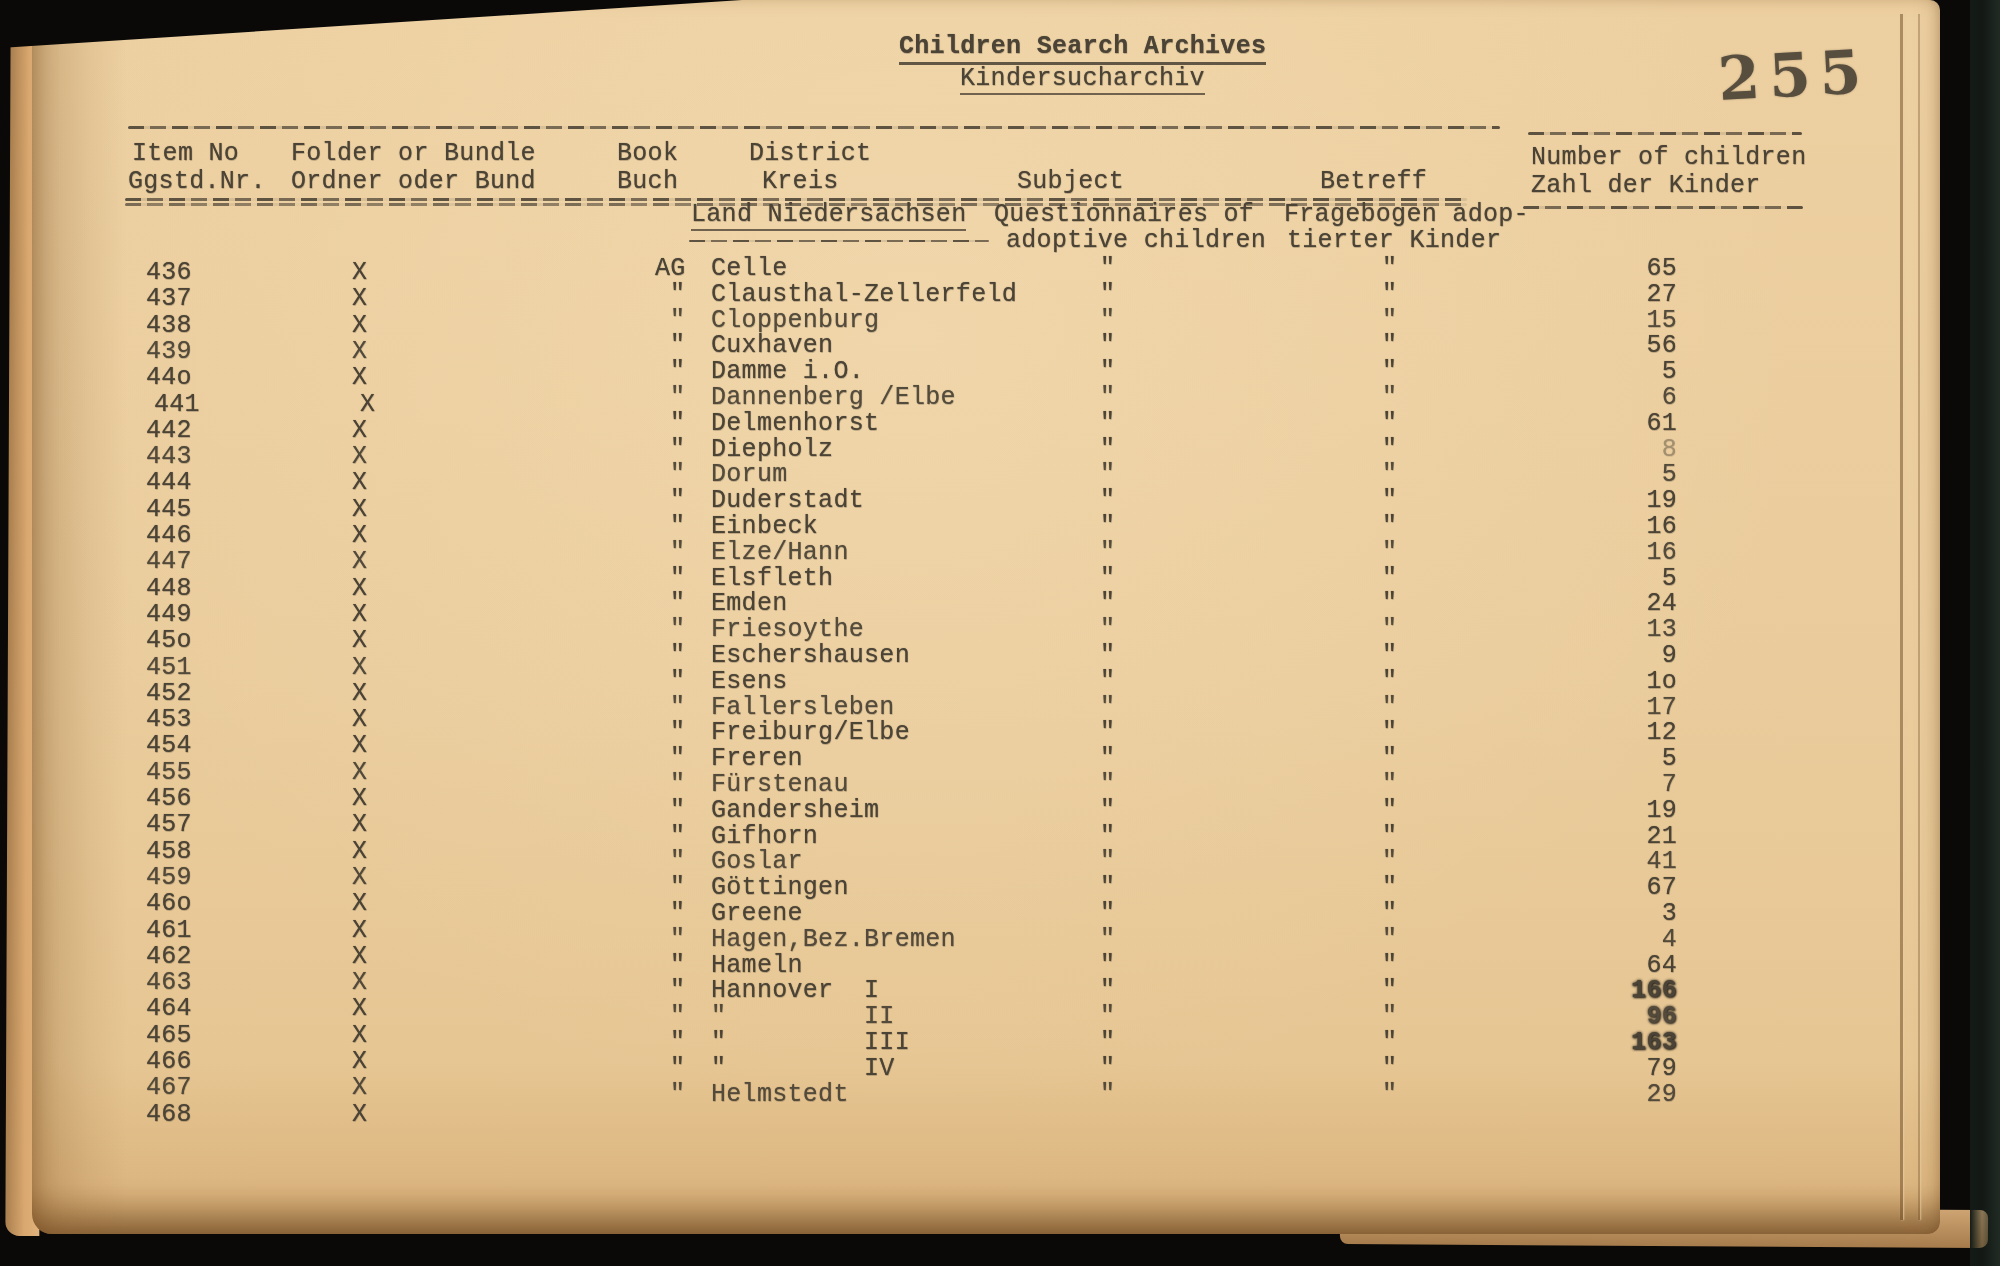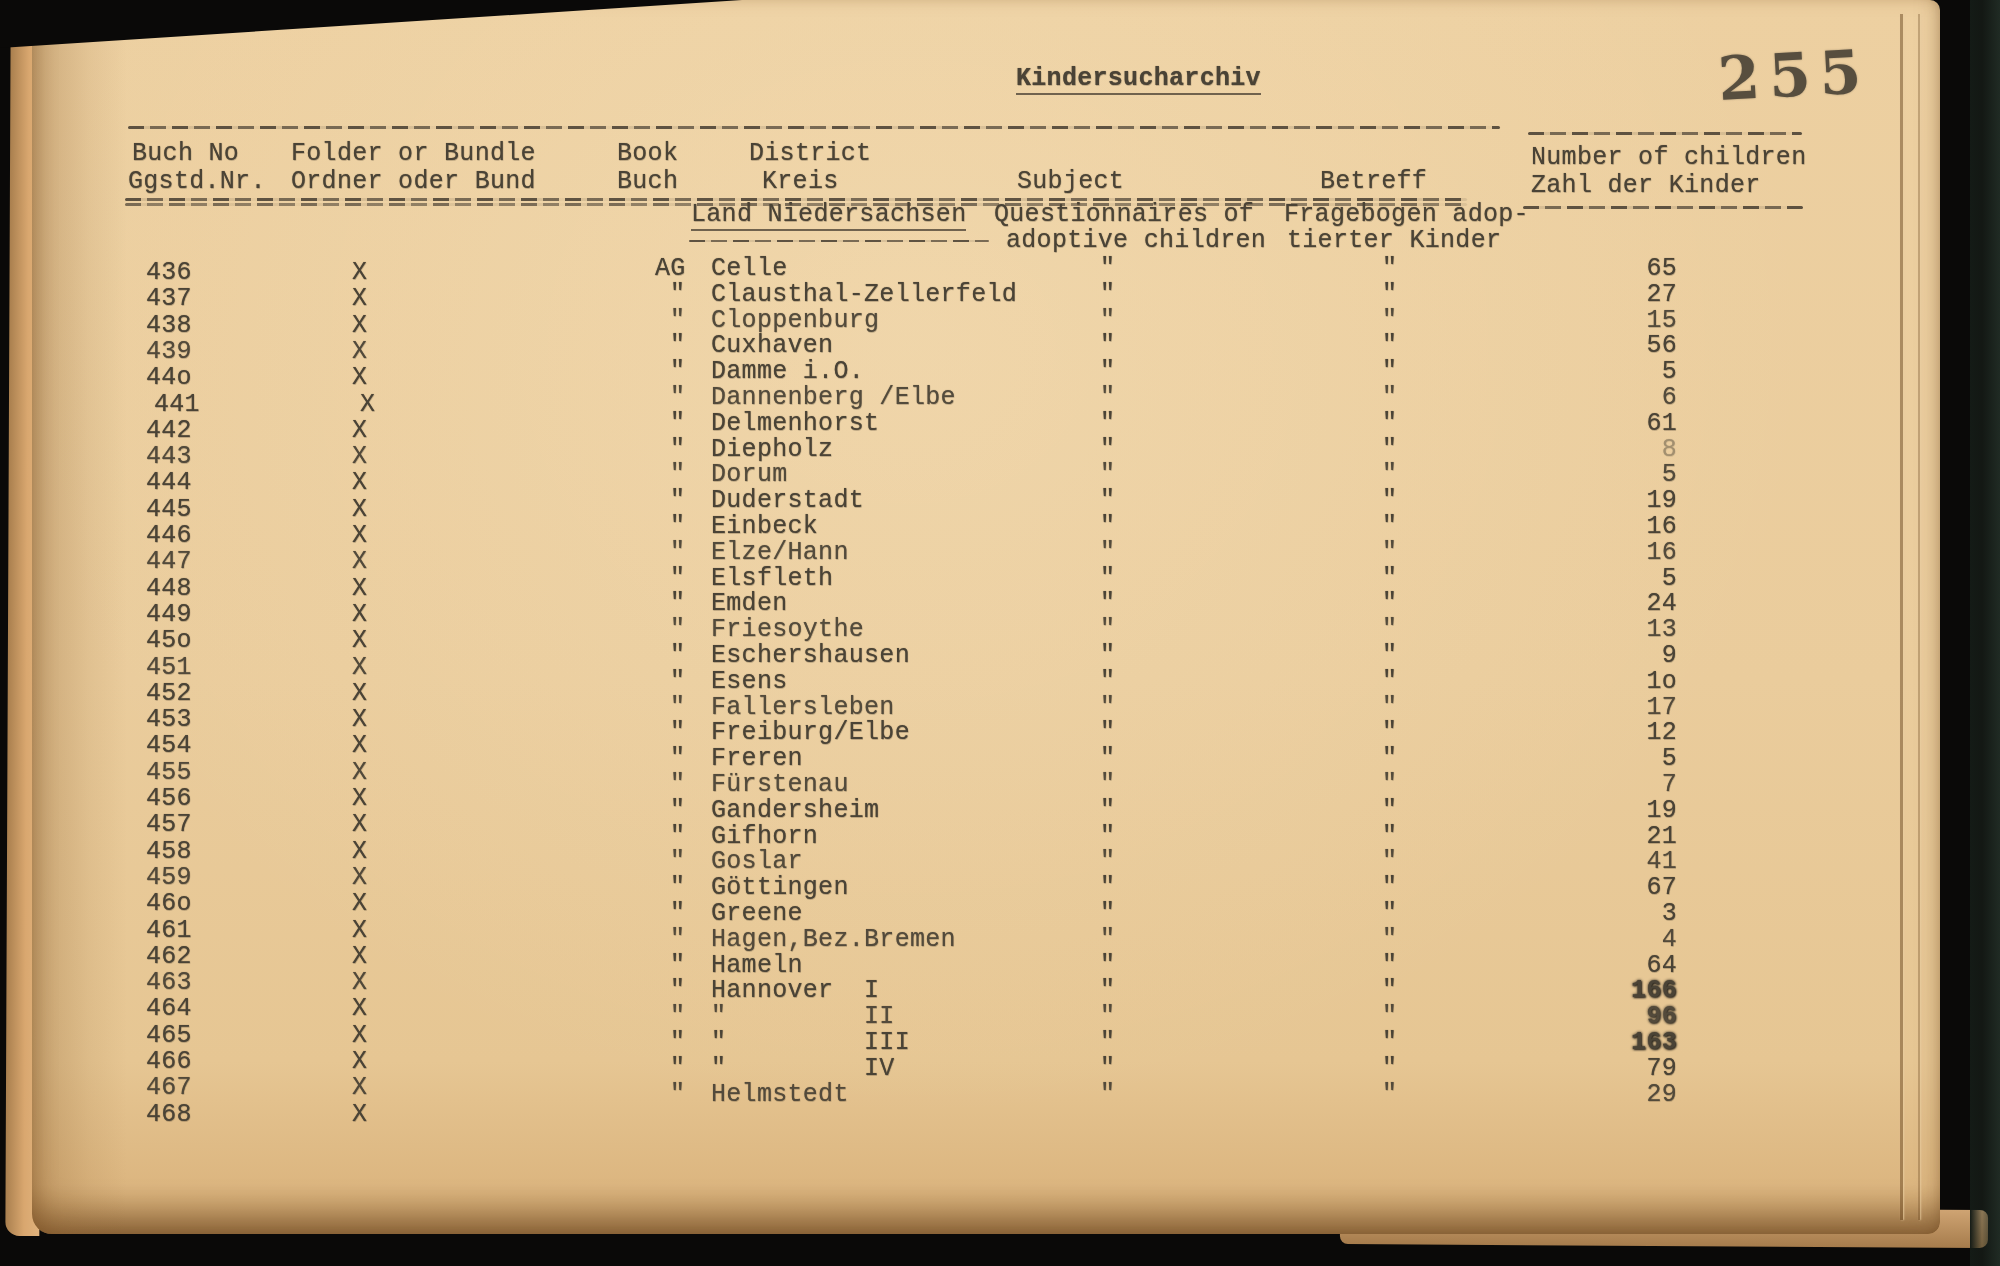--- a/index.html
+++ b/index.html
@@ -72,29 +72,30 @@
 <body>
 
 <div class="stage">
 
   <div class="under-edge"></div>
   <div class="bottom-sliver"></div>
 
   <div class="page">
     <div class="gutter-shade"></div>
 
-    <span class="tw u2" style="left:984px;top:66px;font-weight:bold;">Kindersucharchiv</span>
+    <span class="tw u1" style="left:867px;top:34px;font-weight:bold;">Children Search Archives</span>
+    <span class="tw u2" style="left:928px;top:66px;font-weight:normal;">Kindersucharchiv</span>
 
     <span class="stamp" style="left:1686px;top:40px;">255</span>
 
     <div class="rule" style="left:96px;top:126px;width:1372px;"></div>
     <div class="rule" style="left:1496px;top:132px;width:274px;"></div>
 
     <div>
-      <span class="tw" style="left:100px;top:141px;">Buch No</span>
+      <span class="tw" style="left:100px;top:141px;">Item No</span>
       <span class="tw" style="left:96px;top:169px;">Ggstd.Nr.</span>
       <span class="tw" style="left:259px;top:141px;">Folder or Bundle</span>
       <span class="tw" style="left:259px;top:169px;">Ordner oder Bund</span>
       <span class="tw" style="left:585px;top:141px;">Book</span>
       <span class="tw" style="left:585px;top:169px;">Buch</span>
       <span class="tw" style="left:717px;top:141px;">District</span>
       <span class="tw" style="left:730px;top:169px;">Kreis</span>
       <span class="tw" style="left:985px;top:169px;">Subject</span>
       <span class="tw" style="left:1288px;top:169px;">Betreff</span>
       <span class="tw" style="left:1499px;top:145px;">Number of children</span>

